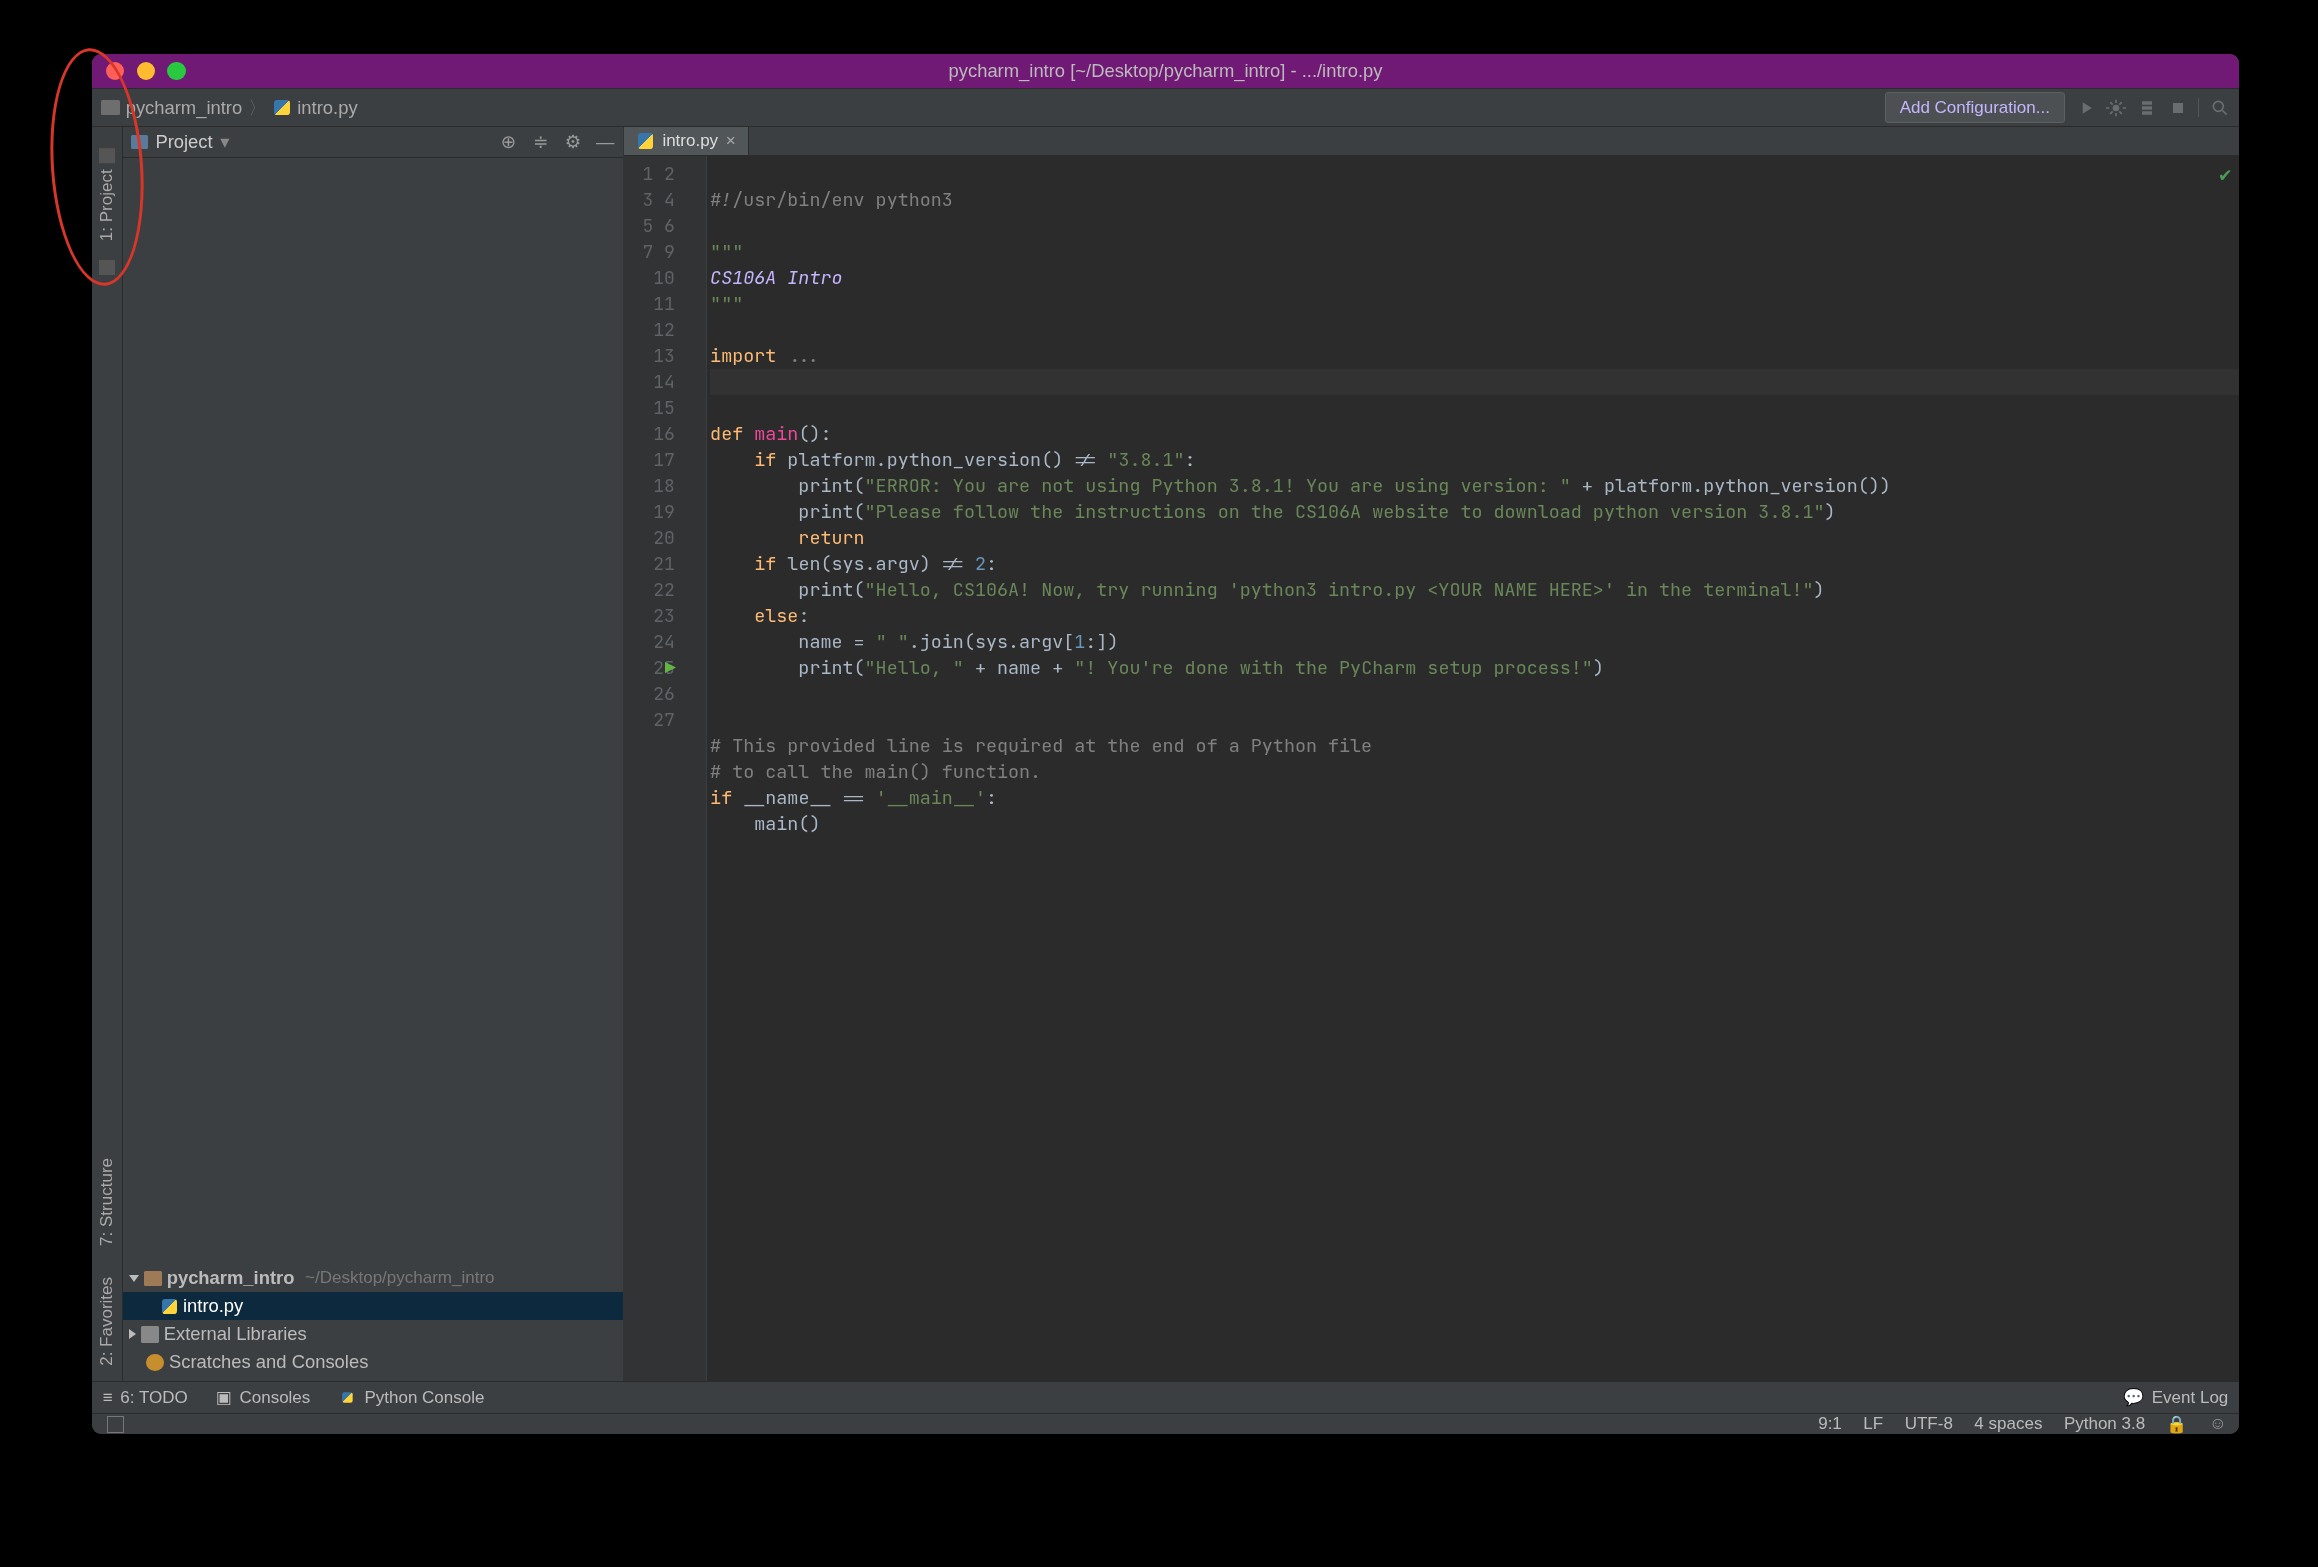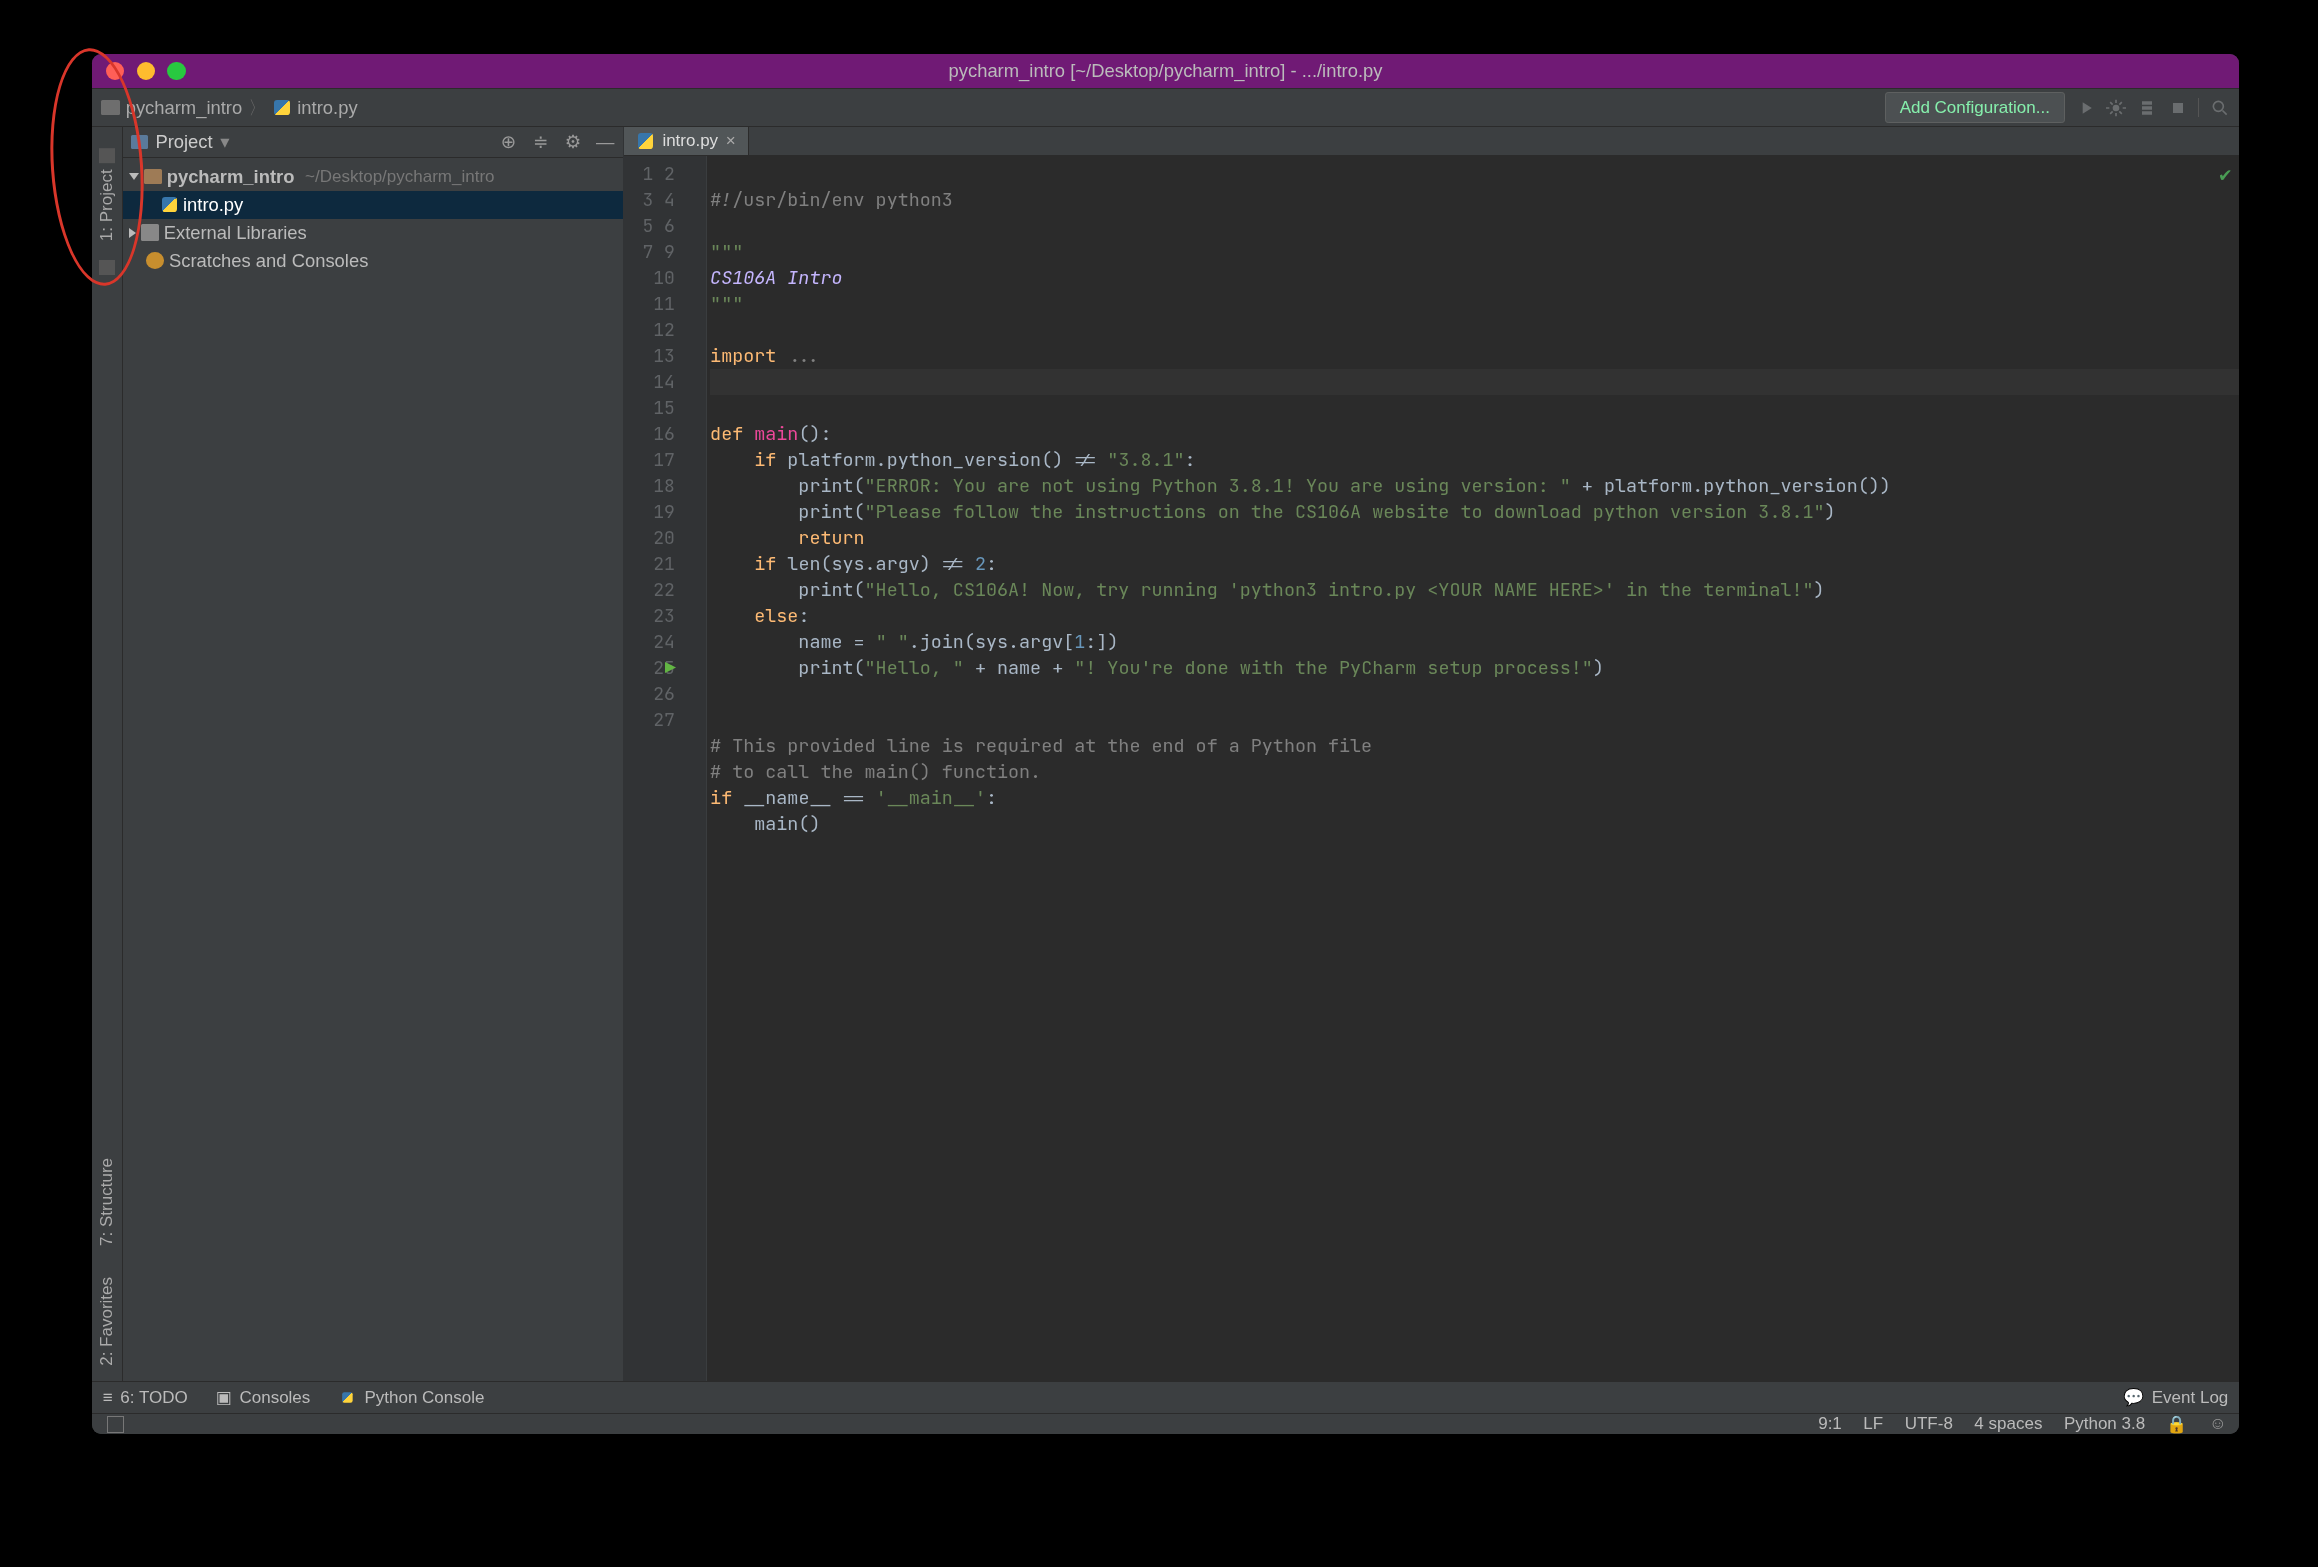--- a/index.html
+++ b/index.html
@@ -50,39 +50,39 @@
     padding: 0 9.2px;
     gap: 7.7px;
   }
   .breadcrumb { display:flex; align-items:center; gap:6.1px; color:#aaa; font-size:18.4px; }
   .bc-icon { width:18.4px; height:15.3px; background:#6e6e6e; border-radius:1.5px; display:inline-block; }
   .bc-chevron { color:#666; }
   .py-icon { width:18.4px; height:18.4px; display:inline-flex; align-items:center; justify-content:center; }
   .py-icon::before{ content:""; width:15.3px; height:15.3px; border-radius:3.1px; background:linear-gradient(135deg,#3776ab 50%,#ffd43b 50%);}
   .navbar-right { margin-left:auto; display:flex; align-items:center; gap:10.7px; }
   .btn-config {
-    background:#4c5052; border:0.8px solid #5e6060; color:#86efac;
+    background:#4c5052; border:0.8px solid #5e6060; color:#c4b5fd;
     padding:4.6px 14px; border-radius:3.1px; font-size:17px; cursor:pointer;
   }
   .nav-icon { width:20px; height:20px; color:#6a6d6f; display:inline-flex; align-items:center; justify-content:center; }
   .nav-icon svg{width:100%;height:100%;}
   
   .body-row { flex:1; display:flex; min-height:0; }
   .leftrail {
     width:31px; background:#3c3f41; border-right:0.8px solid #2b2b2b;
     display:flex; flex-direction:column; align-items:center; padding-top:6.1px;
     font-size:17px; color:#aaa;
   }
   .rail-item { writing-mode: vertical-rl; transform: rotate(180deg); margin:15.3px 0; display:flex; align-items:center; gap:6.1px; cursor:pointer;}
   .rail-box{width:15.3px;height:15.3px;background:#555;display:inline-block;}
   .rail-spacer{flex:1;}
   
   .project-panel {
     width:501px; background:#3c3f41; border-right:0.8px solid #313335;
-    display:flex; flex-direction:column;
+    display:flex; flex-direction:column;justify-content:space-between;
   }
   .panel-header{
     height:31px; display:flex; align-items:center; padding:0 7.7px; gap:7.7px;
     border-bottom:0.8px solid #2b2b2b; font-size:18.4px; color:#ccc;
   }
   .panel-header .ph-icon{width:17px;height:14px;background:#5a7a9b;border-radius:1.5px;}
   .panel-tools{margin-left:auto;display:flex;gap:12.3px;color:#999;}
   .panel-tool{width:20px;height:20px;display:inline-flex;align-items:center;justify-content:center;cursor:pointer;}
   .tree { padding:4.6px 0; font-size:18.4px; color:#bbb; }
   .tree-row { display:flex; align-items:center; height:28px; padding-left:6.1px; gap:4.6px; white-space:nowrap;}

